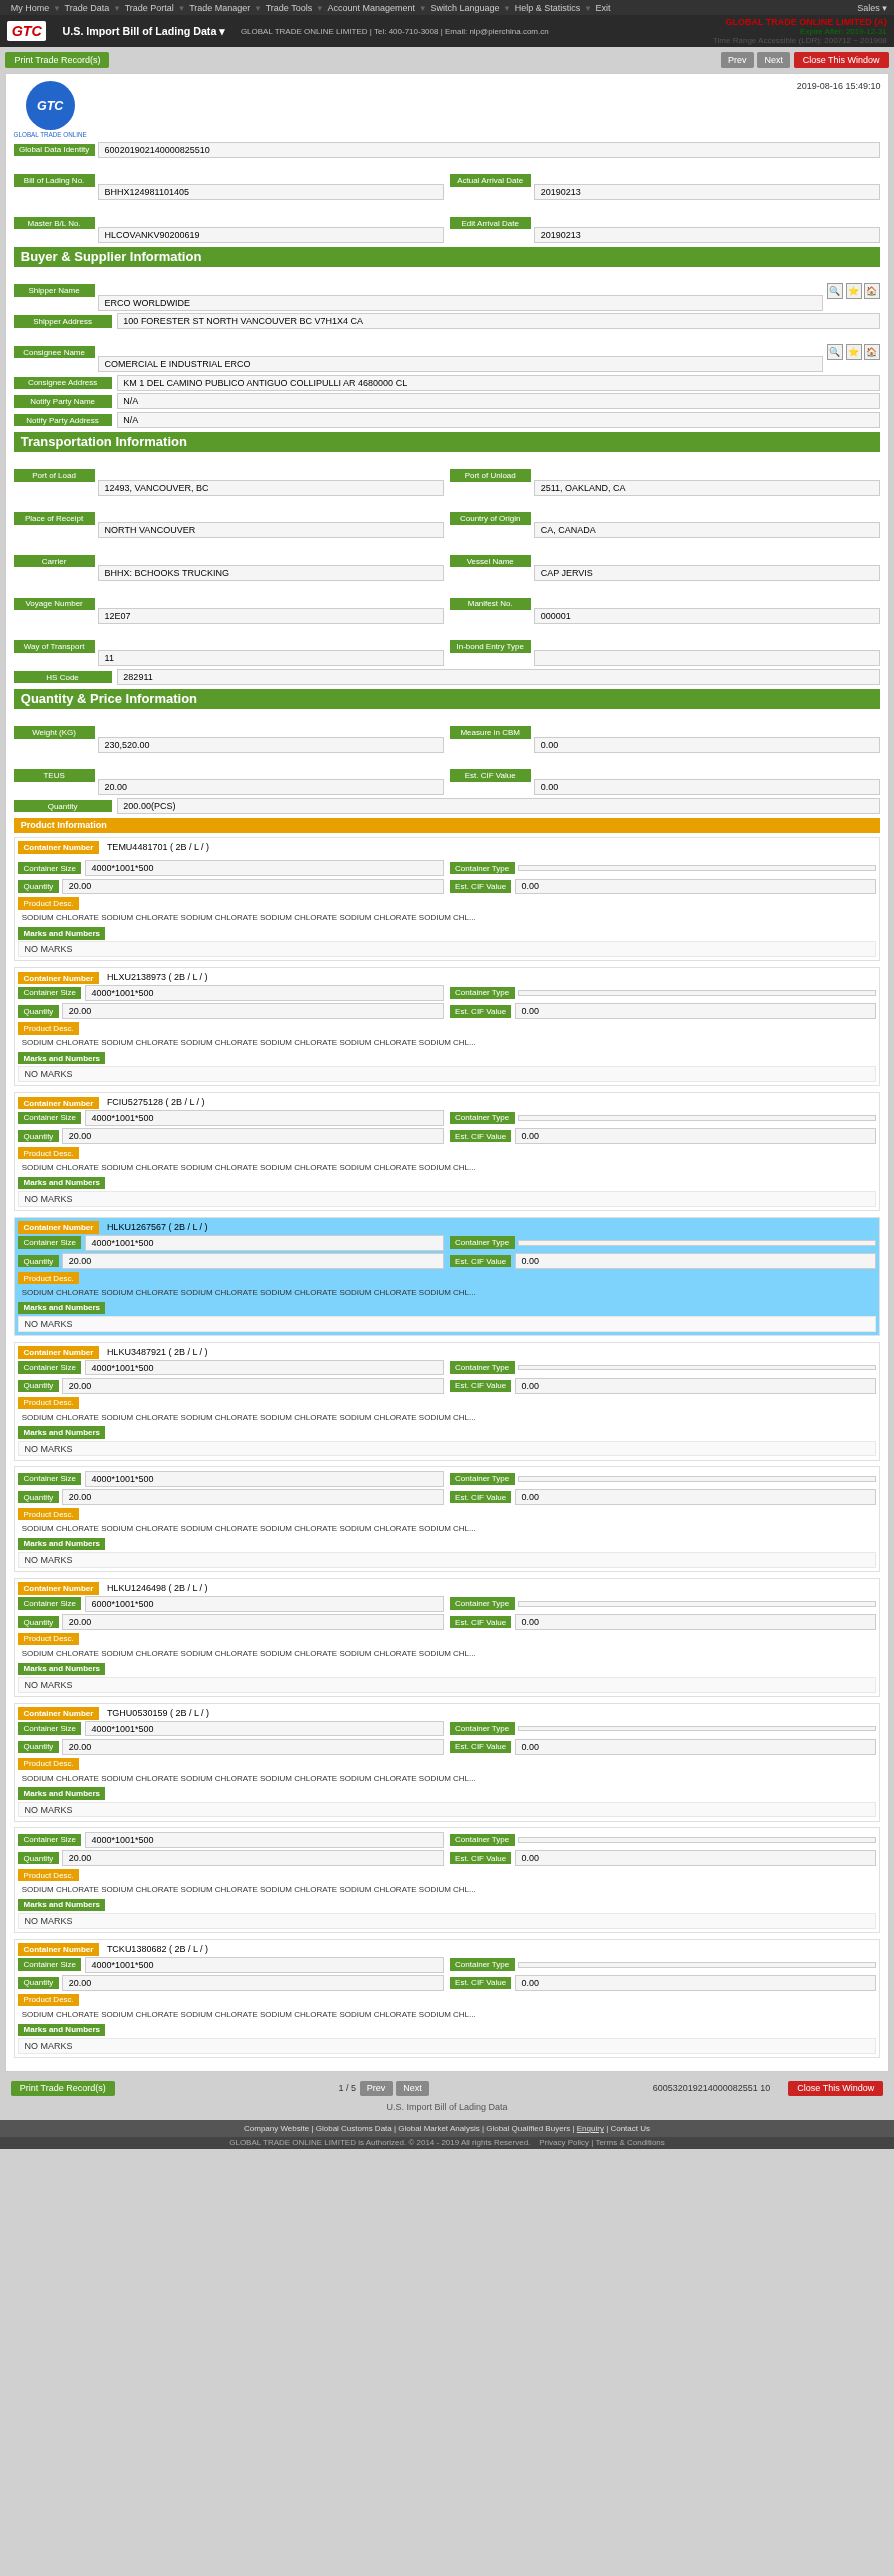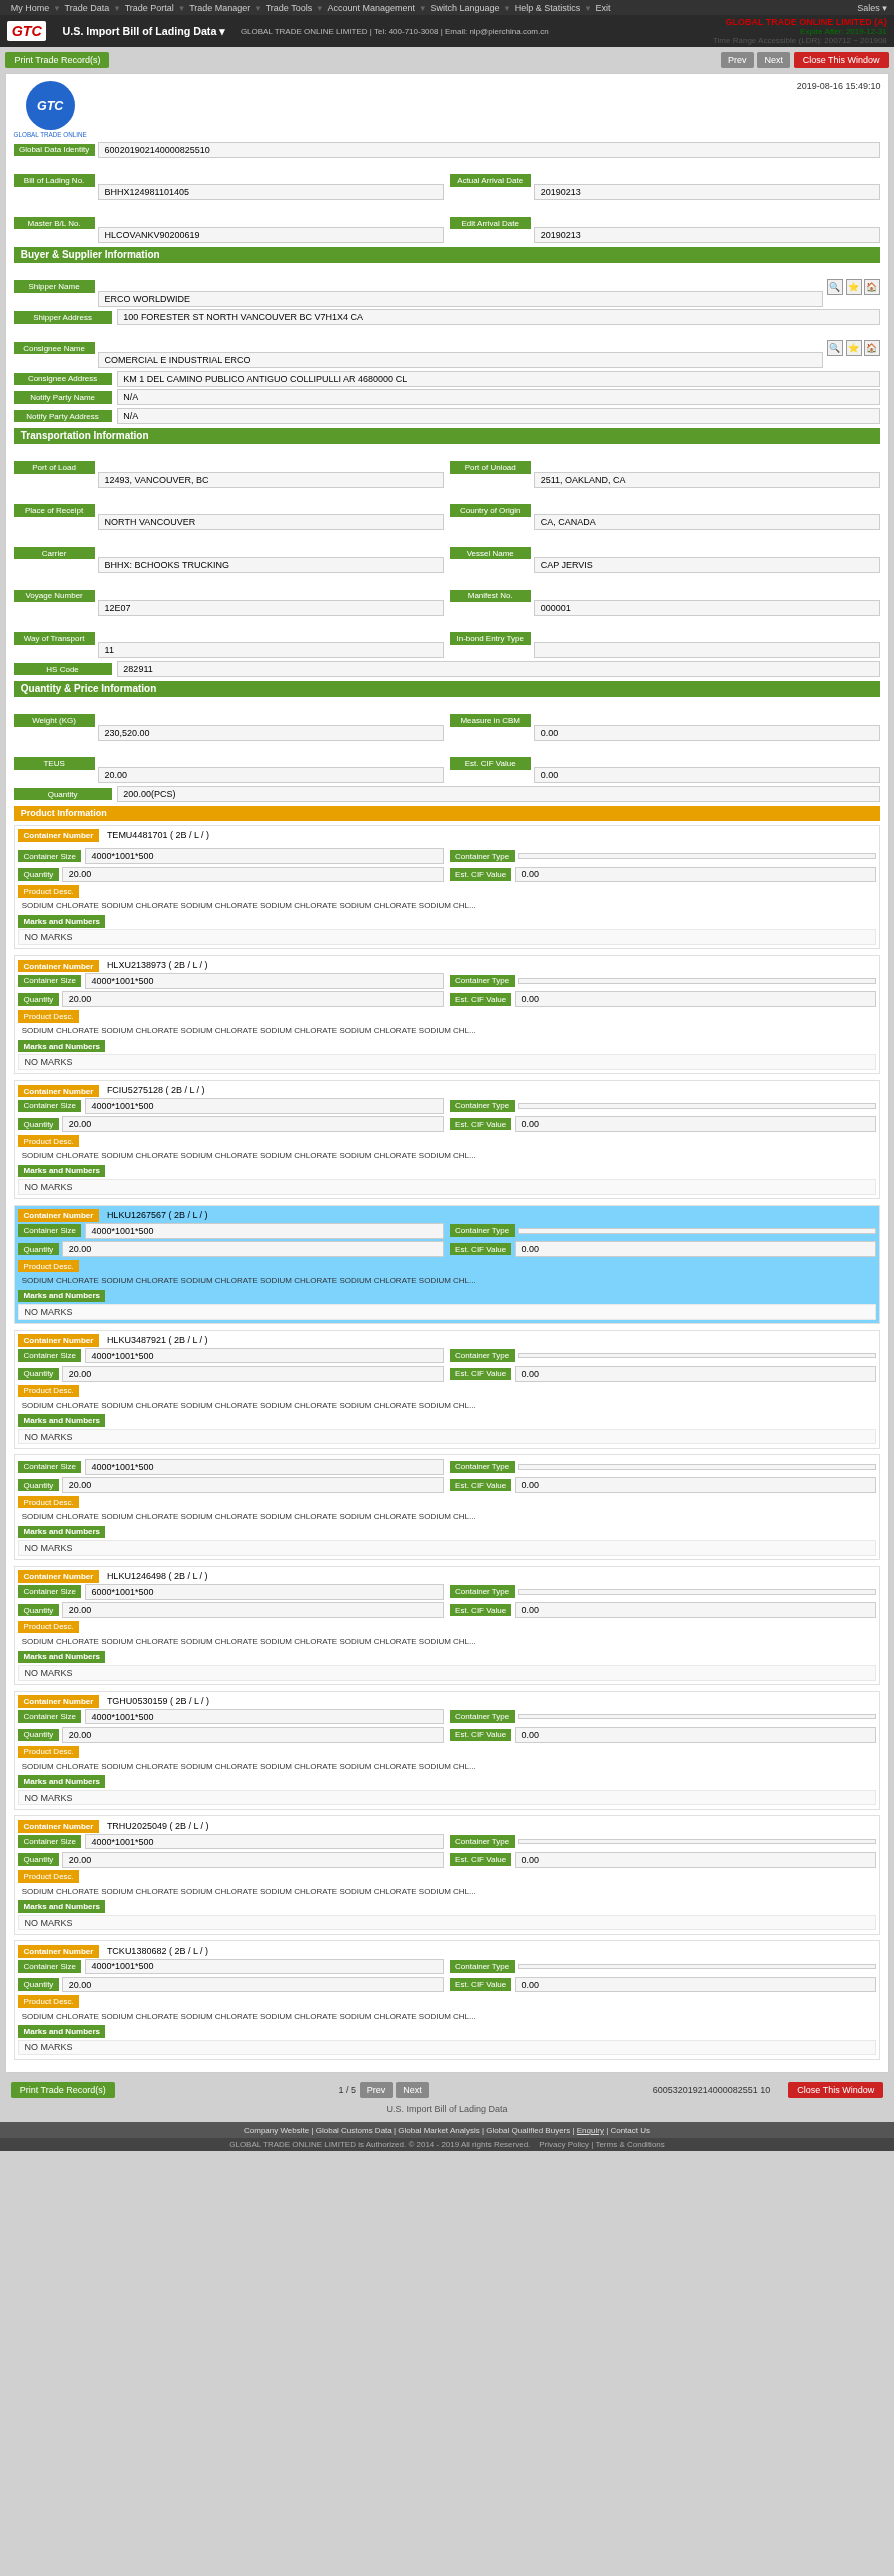--- a/index.html
+++ b/index.html
@@ -40,21 +40,21 @@
     .field-value { background: #f5f5f5; border: 0.9px solid #ccc; padding: 1.8px 5.4px; font-size: 9px; flex: 1; min-height: 16px; }
     .field-value-wide { background: #f5f5f5; border: 0.9px solid #ccc; padding: 1.8px 5.4px; font-size: 9px; flex: 2; min-height: 16px; }
     
     
     .field-pair { display: flex; gap: 5.4px; margin-bottom: 2.7px; }
     .field-half { display: flex; align-items: center; gap: 3.6px; flex: 1; }
     .field-half .field-label { min-width: 81px; }
     .field-half .field-value { flex: 1; margin-top: 24px; }
     
     
-    .section-header { background: #5a9a2a; color: #fff; padding: 2.7px 7.2px; font-size: 10px; font-weight: bold; margin-bottom: 3.6px; margin-top: 3.6px; }
+    .section-header { background: #5a9a2a; color: #fff; padding: 2.7px 7.2px; font-size: 13px; font-weight: bold; margin-bottom: 3.6px; margin-top: 3.6px; }
     .section-header-orange { background: #e8a000; color: #fff; padding: 2.7px 7.2px; font-size: 9px; font-weight: bold; margin-bottom: 3.6px; margin-top: 3.6px; }
     
     
     .action-icons { display: flex; gap: 2.7px; align-items: center; }
     .icon-btn { width: 16px; height: 16px; border: 0.9px solid #999; background: #f0f0f0; display: flex; align-items: center; justify-content: center; cursor: pointer; font-size: 9px; }
     
     
     .bottom-bar { background: #d0d0d0; padding: 3.6px 5.4px; display: flex; justify-content: space-between; align-items: center; }
     .page-info { font-size: 9px; color: #333; }
     .record-id { font-size: 9px; color: #333; }
@@ -564,24 +564,20 @@
     <div style="margin-bottom:1.8px;">
       <span style="background:#e8a000;color:#fff;padding:1.8px 5.4px;font-size:8px;display:inline-block;">Product Desc.</span>
     </div>
     <div style="font-size:8px;color:#333;padding:1.8px 3.6px;margin-bottom:2.7px;">SODIUM CHLORATE SODIUM CHLORATE SODIUM CHLORATE SODIUM CHLORATE SODIUM CHLORATE SODIUM CHL...</div>
     <div style="margin-bottom:1.8px;">
       <span style="background:#5a9a2a;color:#fff;padding:1.8px 5.4px;font-size:8px;font-weight:bold;display:inline-block;">Marks and Numbers</span>
     </div>
     <div style="font-size:9px;color:#333;padding:1.8px 5.4px;background:#f9f9f9;border:0.9px solid #e8e8e8;">NO MARKS</div>
   </div>
         <div style="margin-bottom: 5.4px; border: 0.9px solid rgb(224, 224, 224); padding: 3.6px; background: rgb(255, 255, 255);">
-    <div style="margin-bottom:2.7px;">
-      <span style="background:#e8a000;color:#fff;padding:1.8px 5.4px;font-size:8px;font-weight:bold;">Container Number</span>
-      <span style="font-size:9px;padding-left:5.4px;">TRHU2025049 ( 2B / L / )</span>
-    </div>
     <div style="display:flex;gap:5.4px;margin-bottom:2.7px;">
       <div style="display:flex;align-items:center;gap:3.6px;flex:1;">
         <span style="background:#5a9a2a;color:#fff;padding:1.8px 5.4px;font-size:8px;white-space:nowrap;">Container Size</span>
         <span style="background:#f5f5f5;border:0.9px solid #ccc;padding:1.8px 5.4px;font-size:9px;flex:1;">4000*1001*500</span>
       </div>
       <div style="display:flex;align-items:center;gap:3.6px;flex:1;">
         <span style="background:#5a9a2a;color:#fff;padding:1.8px 5.4px;font-size:8px;white-space:nowrap;">Container Type</span>
         <span style="background:#f5f5f5;border:0.9px solid #ccc;padding:1.8px 5.4px;font-size:9px;flex:1;"></span>
       </div>
     </div>

